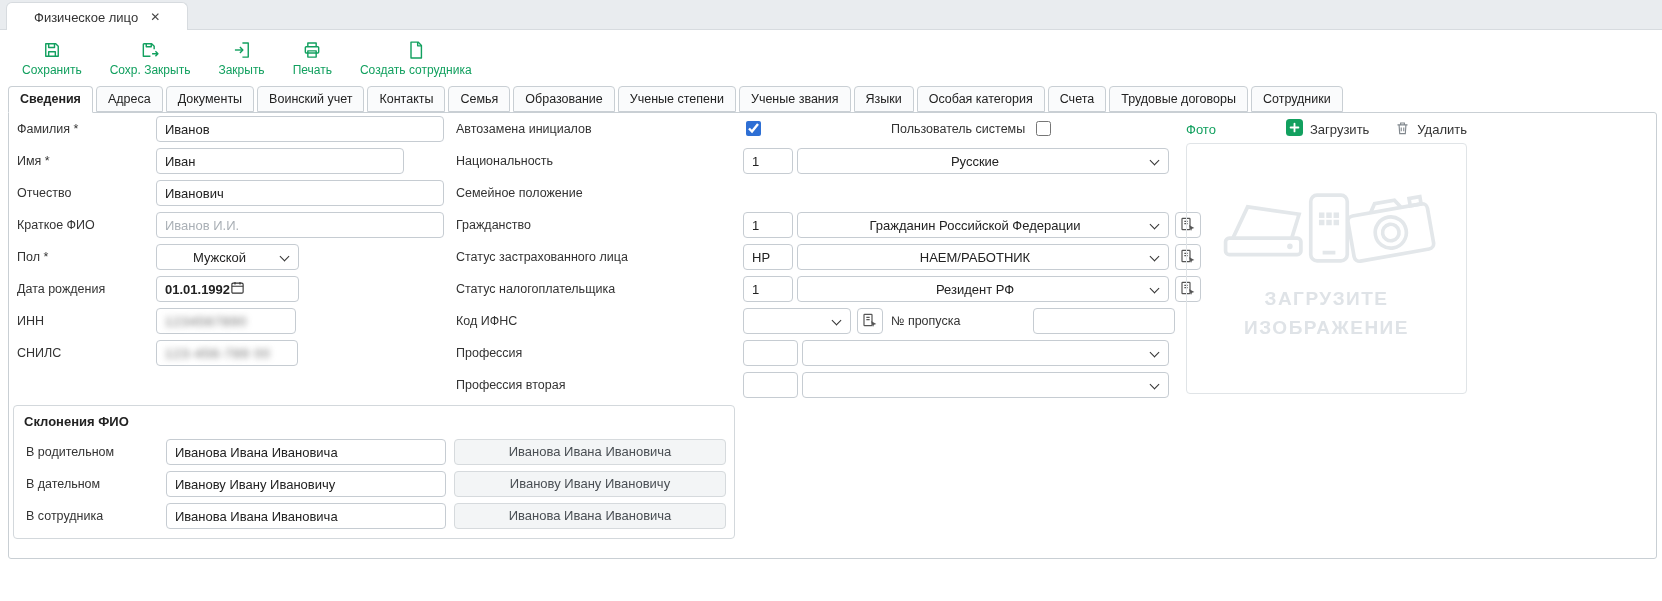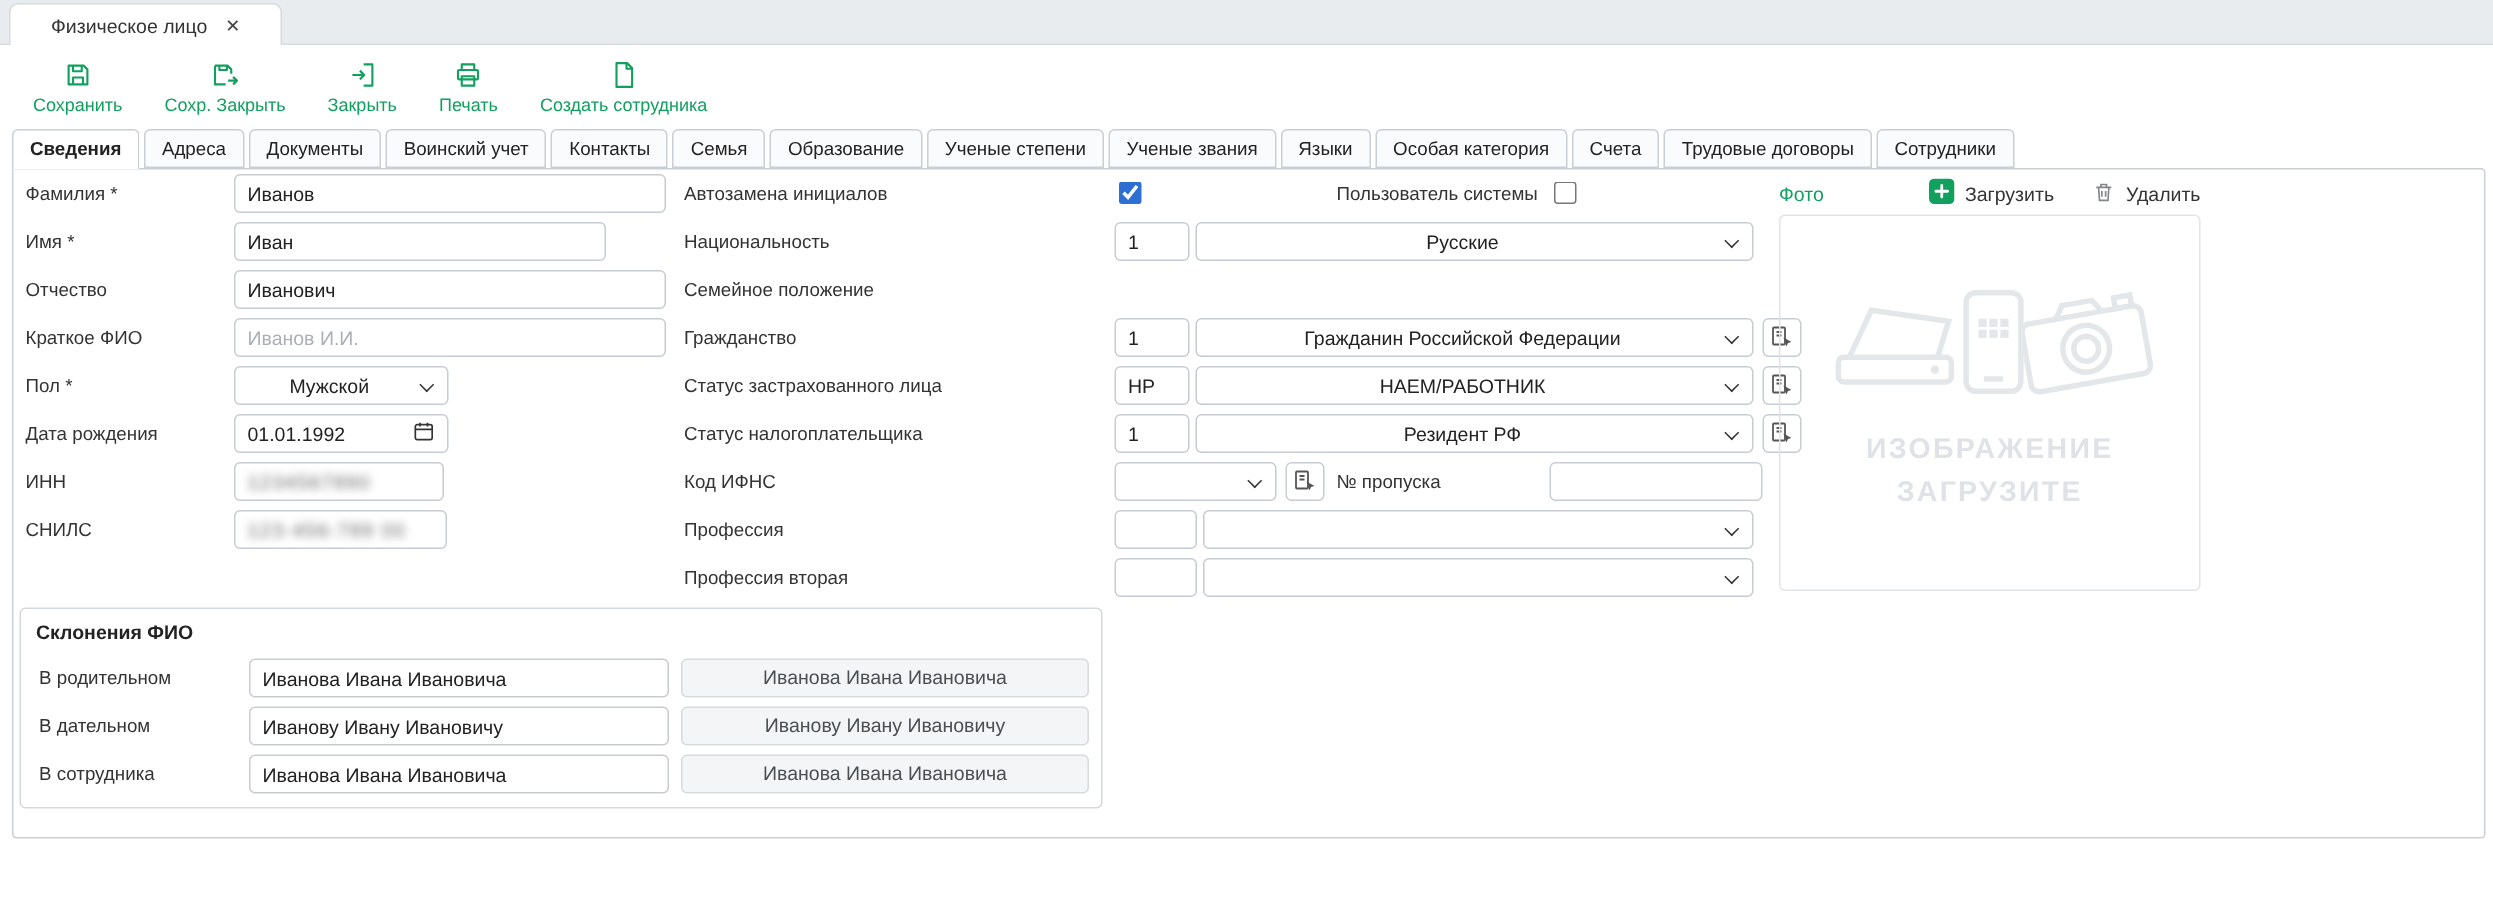--- a/index.html
+++ b/index.html
@@ -41,21 +41,21 @@
   .fselect { position: absolute; height: 26px; border: 1px solid #c6ccd2; border-radius: 4px;
              background: #fff; display: flex; align-items: center; padding: 0 24px 0 8px;
              font-size: 13px; color: #222; cursor: pointer; overflow: hidden; white-space: nowrap; justify-content: center; }
   .caret { position: absolute; right: 10px; top: 8px; width: 7px; height: 7px;
            border-right: 1.6px solid #333; border-bottom: 1.6px solid #333; transform: rotate(45deg); }
   .lookup { position: absolute; width: 26px; height: 26px; border: 1px solid #c6ccd2; border-radius: 4px;
             background: #fff; display: flex; align-items: center; justify-content: center; cursor: pointer; padding: 0; }
   .cb { position: absolute; width: 15px; height: 15px; accent-color: #2e6fd4; cursor: pointer; }
   .maskwrap { display: flex; align-items: center; }
   .masked { filter: blur(3px); color: #666; font-size: 13px; letter-spacing: 1px; }
-  .datefld { display: flex; align-items: center; justify-content: space-between; cursor: pointer; }
+  .datefld { display: flex; align-items: center; cursor: pointer; font-weight: bold; }
 
   
   .photo-head { position: absolute; left: 1177px; top: 3px; width: 281px; height: 26px;
                 display: flex; align-items: center; }
   .photo-label { color: #12a05f; font-size: 13px; }
   .photo-btn { display: flex; align-items: center; gap: 7px; background: none; border: none;
                font-size: 13px; color: #333; cursor: pointer; font-family: inherit; }
   .photo-box { position: absolute; left: 1177px; top: 30px; width: 281px; height: 251px;
                border: 1px solid #e0e4e7; border-radius: 4px; display: flex; flex-direction: column;
                align-items: center; padding-top: 48px; cursor: pointer; overflow: hidden; }
@@ -315,22 +315,22 @@
             </svg></span>
         <span><svg width="88" height="66" viewBox="0 0 96 72" fill="none" stroke="#e3e7ea" stroke-width="4" style="transform:rotate(-10deg)">
               <rect x="4" y="16" width="88" height="50" rx="6"></rect>
               <circle cx="48" cy="41" r="17"></circle>
               <circle cx="48" cy="41" r="9"></circle>
               <path d="M30 16l6-9h22l6 9"></path>
               <rect x="74" y="8" width="12" height="8"></rect>
             </svg></span>
       </div>
       <div class="ph-text">
+        <div>ЗАГРУЗИТЕ</div>
         <div>ИЗОБРАЖЕНИЕ</div>
-        <div>ЗАГРУЗИТЕ</div>
       </div>
     </div>
 
     <div class="panel" style="left:4px;top:292px;width:722px;height:134px">
       <span class="panel-title">Склонения ФИО</span>
 
       <span class="flabel" style="left:12px;top:33px">В родительном</span>
       <input class="finput" style="left: 152px; top: 33px; width: 280px;" value="Иванова Ивана Ивановича">
       <button class="sugg" style="left:440px;top:33px;width:272px">Иванова Ивана Ивановича</button>
 

